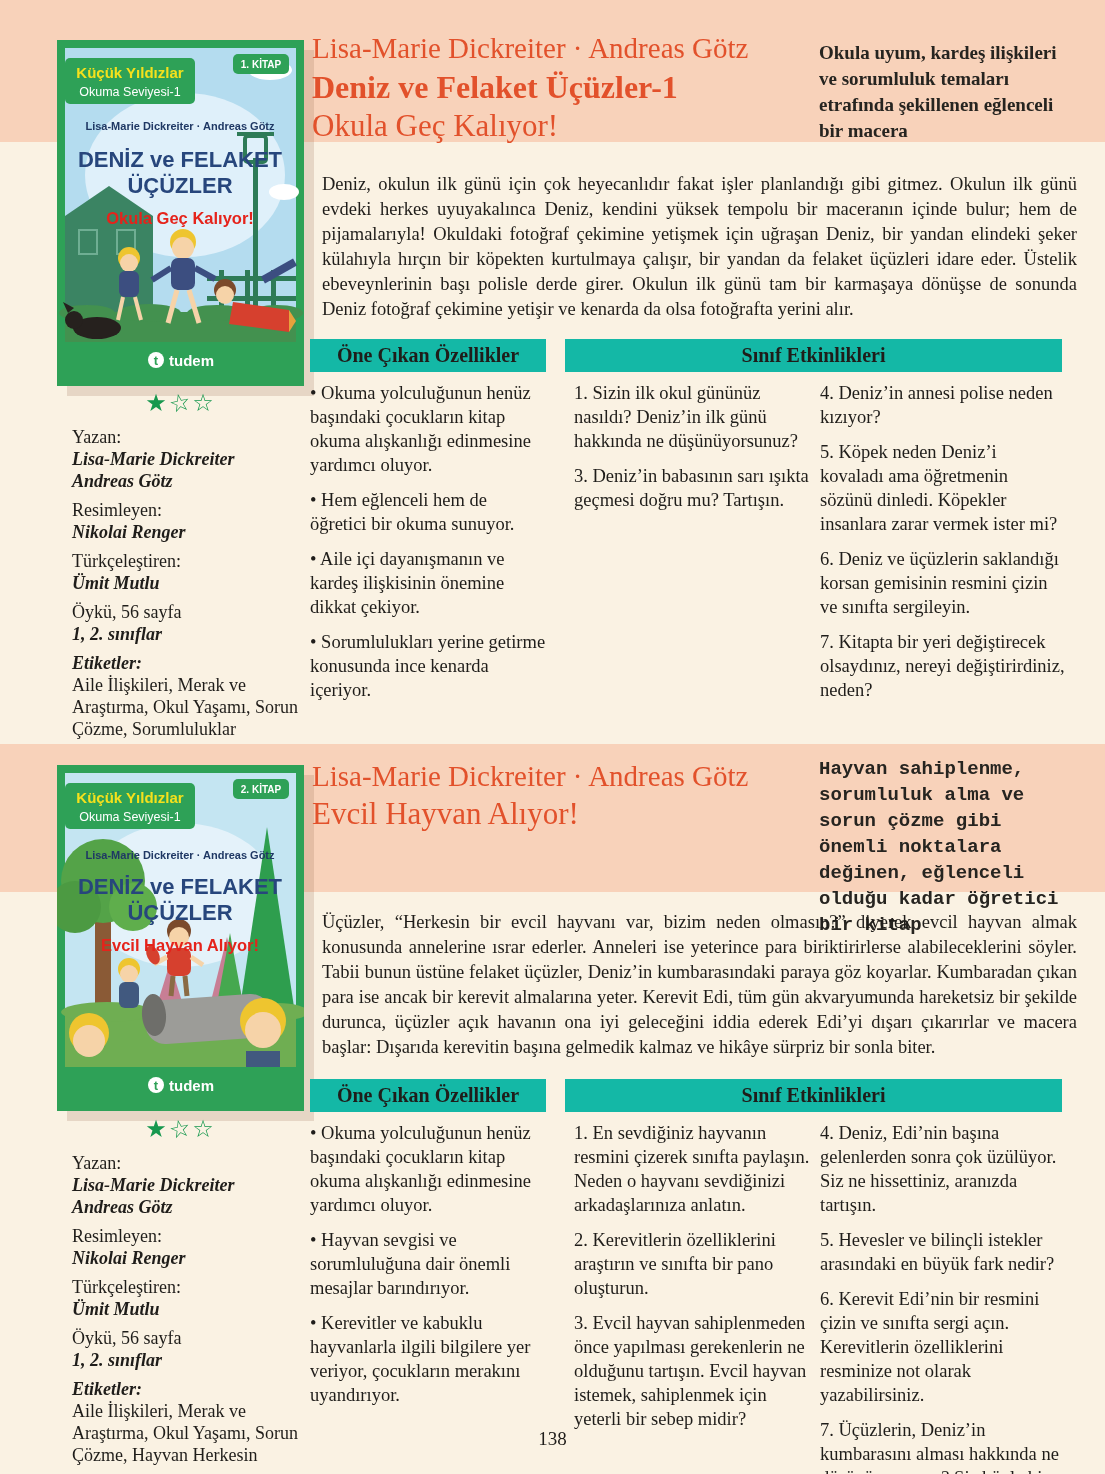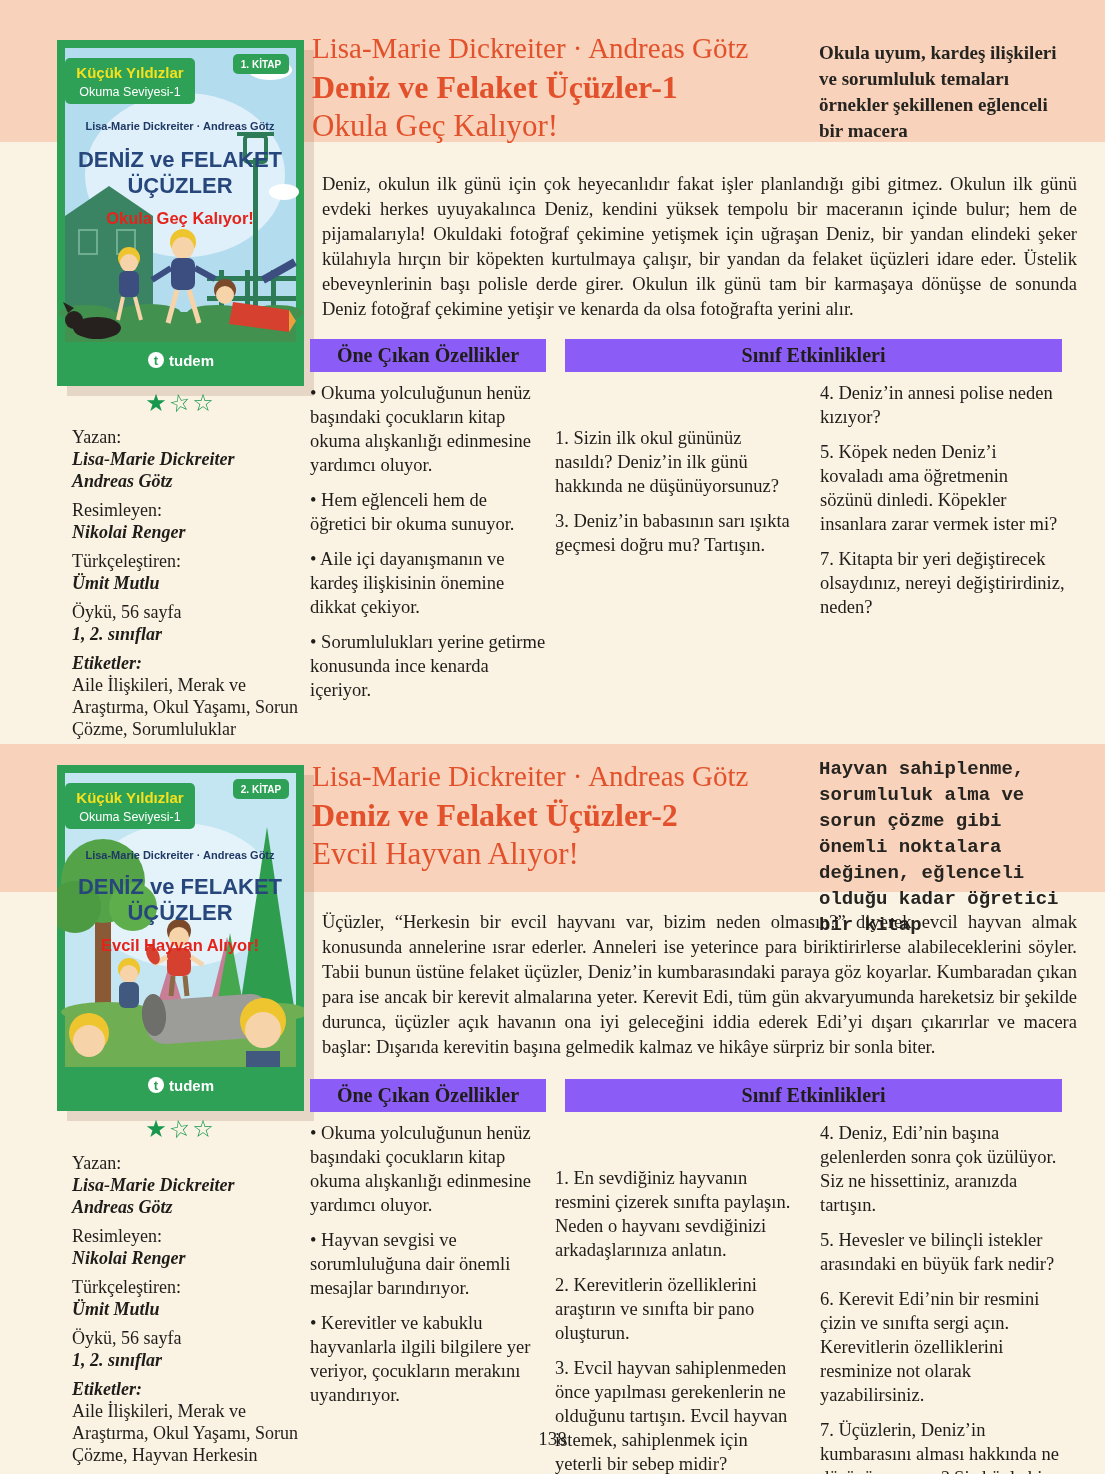--- a/index.html
+++ b/index.html
@@ -22,32 +22,32 @@
   .authors-line  { font-size:29px; line-height:37px; font-weight:normal; }
   .title-line    { font-size:32px; line-height:40px; font-weight:bold; margin:0; }
   .subtitle-line { font-size:31px; line-height:38px; }
 
   .blurb { position:absolute; left:819px; width:250px; font-size:19px; line-height:26px; font-weight:bold; color:#262420; }
   .blurb-1 { top:40px; } .blurb-2 { top:756px;font-family:Liberation Mono, monospace; }
 
   .description { position:absolute; left:310px; width:755px; font-size:18.5px; line-height:25px; text-align:justify; margin:12px; }
   .desc-1 { top:160px; } .desc-2 { top:898px; }
 
-  .col-header { position:absolute; height:33px; background:#8b5cf6; text-align:center;
+  .col-header { position:absolute; height:33px; background:#14b8a6; text-align:center;
                 font-size:20px; font-weight:bold; line-height:33px; color:#1F1D1A; }
   .feat-h { left:310px; width:236px; }
   .act-h  { left:565px; width:497px; }
   .row-1 .col-header { top:339px; }
   .row-2 .col-header { top:1079px; }
 
   .txt-col { position:absolute; font-size:18.5px; line-height:24px; }
   .txt-col p { margin:0 0 11px 0; }
   .bullet-item::before { content:"• "; }
   .feat-col  { left:310px; width:237px; }
-  .act-col-1 { left:555px; width:240px;margin-top:45px; }
+  .act-col-1 { left:574px; width:240px; }
   .act-col-2 { left:820px; width:245px; }
   .row-1 .txt-col { top:381px; }
   .row-2 .txt-col { top:1121px; }
 
   .meta { position:absolute; left:72px; width:234px; font-size:18px; line-height:22px; }
   .meta-1 { top:392px; } .meta-2 { top:1118px; }
   .stars { position:absolute; left:57px; width:247px; text-align:center; color:#17984E; font-size:24px; line-height:26px; letter-spacing:2px; }
   .stars-1 { top:390px; } .stars-2 { top:1116px; }
   .star-tilt { display:inline-block; transform:rotate(-12deg); }
   .meta .group { margin-top:7px; }
@@ -134,21 +134,21 @@
         <text x="123" y="184" text-anchor="middle" font-size="16.5" font-weight="bold" fill="#E5231B" font-family="Liberation Sans,sans-serif">Okula Geç Kalıyor!</text>
       </svg>
     </div>
 
     <header class="book-header bh-1">
       <div class="authors-line">Lisa-Marie Dickreiter · Andreas Götz</div>
       <h1 class="title-line">Deniz ve Felaket Üçüzler-1</h1>
       <div class="subtitle-line">Okula Geç Kalıyor!</div>
     </header>
 
-    <aside class="blurb blurb-1">Okula uyum, kardeş ilişkileri ve sorumluluk temaları örnekler şekillenen eğlenceli bir macera</aside>
+    <aside class="blurb blurb-1">Okula uyum, kardeş ilişkileri ve sorumluluk temaları etrafında şekillenen eğlenceli bir macera</aside>
 
     <p class="description desc-1">Deniz, okulun ilk günü için çok heyecanlıdır fakat işler planlandığı gibi gitmez. Okulun ilk günü evdeki herkes uyuyakalınca Deniz, kendini yüksek tempolu bir maceranın içinde bulur; hem de pijamalarıyla! Okuldaki fotoğraf çekimine yetişmek için uğraşan Deniz, bir yandan elindeki şeker külahıyla hırçın bir köpekten kurtulmaya çalışır, bir yandan da felaket üçüzleri idare eder. Üstelik ebeveynlerinin başı polisle derde girer. Okulun ilk günü tam bir karmaşaya dönüşse de sonunda Deniz fotoğraf çekimine yetişir ve kenarda da olsa fotoğrafta yerini alır.</p>
 
     <div class="col-header feat-h">Öne Çıkan Özellikler</div>
     <div class="col-header act-h">Sınıf Etkinlikleri</div>
 
     <div class="txt-col feat-col">
       <p class="bullet-item">Okuma yolculuğunun henüz başındaki çocukların kitap okuma alışkanlığı edinmesine yardımcı oluyor.</p>
       <p class="bullet-item">Hem eğlenceli hem de öğretici bir okuma sunuyor.</p>
       <p class="bullet-item">Aile içi dayanışmanın ve kardeş ilişkisinin önemine dikkat çekiyor.</p>
@@ -156,20 +156,21 @@
     </div>
 
     <div class="txt-col act-col-1">
       <p>1. Sizin ilk okul gününüz nasıldı? Deniz’in ilk günü hakkında ne düşünüyorsunuz?</p>
       <p>3. Deniz’in babasının sarı ışıkta geçmesi doğru mu? Tartışın.</p>
     </div>
 
     <div class="txt-col act-col-2">
       <p>4. Deniz’in annesi polise neden kızıyor?</p>
       <p>5. Köpek neden Deniz’i kovaladı ama öğretmenin sözünü dinledi. Köpekler insanlara zarar vermek ister mi?</p>
+      <p>6. Deniz ve üçüzlerin saklandığı korsan gemisinin resmini çizin ve sınıfta sergileyin.</p>
       <p>7. Kitapta bir yeri değiştirecek olsaydınız, nereyi değiştirirdiniz, neden?</p>
     </div>
 
     <div class="stars stars-1"><span>★</span><span class="star-tilt">☆</span><span>☆</span></div>
 
     <aside class="meta meta-1">
       <div class="group">
         <p class="label">Yazan:</p>
         <p class="value">Lisa-Marie Dickreiter</p>
         <p class="value">Andreas Götz</p>
@@ -252,21 +253,20 @@
         </g>
         <text x="123" y="94" text-anchor="middle" font-size="11" font-weight="bold" fill="#1F3864" font-family="Liberation Sans,sans-serif">Lisa-Marie Dickreiter · Andreas Götz</text>
         <text x="123" y="129" text-anchor="middle" font-size="22" font-weight="bold" fill="#27467C" font-family="Liberation Sans,sans-serif">DENİZ ve FELAKET</text>
         <text x="123" y="155" text-anchor="middle" font-size="22" font-weight="bold" fill="#27467C" font-family="Liberation Sans,sans-serif">ÜÇÜZLER</text>
         <text x="123" y="186" text-anchor="middle" font-size="16.5" font-weight="bold" fill="#E5231B" font-family="Liberation Sans,sans-serif">Evcil Hayvan Alıyor!</text>
       </svg>
     </div>
 
     <header class="book-header bh-2">
       <div class="authors-line">Lisa-Marie Dickreiter · Andreas Götz</div>
-      <h1 class="title-line">Deniz ve Felaket Üçüzler-2</h1>
       <div class="subtitle-line">Evcil Hayvan Alıyor!</div>
     </header>
 
     <aside class="blurb blurb-2">Hayvan sahiplenme, sorumluluk alma ve sorun çözme gibi önemli noktalara değinen, eğlenceli olduğu kadar öğretici bir kitap</aside>
 
     <p class="description desc-2">Üçüzler, “Herkesin bir evcil hayvanı var, bizim neden olmasın?” diyerek evcil hayvan almak konusunda annelerine ısrar ederler. Anneleri ise yeterince para biriktirirlerse alabileceklerini söyler. Tabii bunun üstüne felaket üçüzler, Deniz’in kumbarasındaki paraya göz koyarlar. Kumbaradan çıkan para ise ancak bir kerevit almalarına yeter. Kerevit Edi, tüm gün akvaryumunda hareketsiz bir şekilde durunca, üçüzler açık havanın ona iyi geleceğini iddia ederek Edi’yi dışarı çıkarırlar ve macera başlar: Dışarıda kerevitin başına gelmedik kalmaz ve hikâye sürpriz bir sonla biter.</p>
 
     <div class="col-header feat-h">Öne Çıkan Özellikler</div>
     <div class="col-header act-h">Sınıf Etkinlikleri</div>
 

